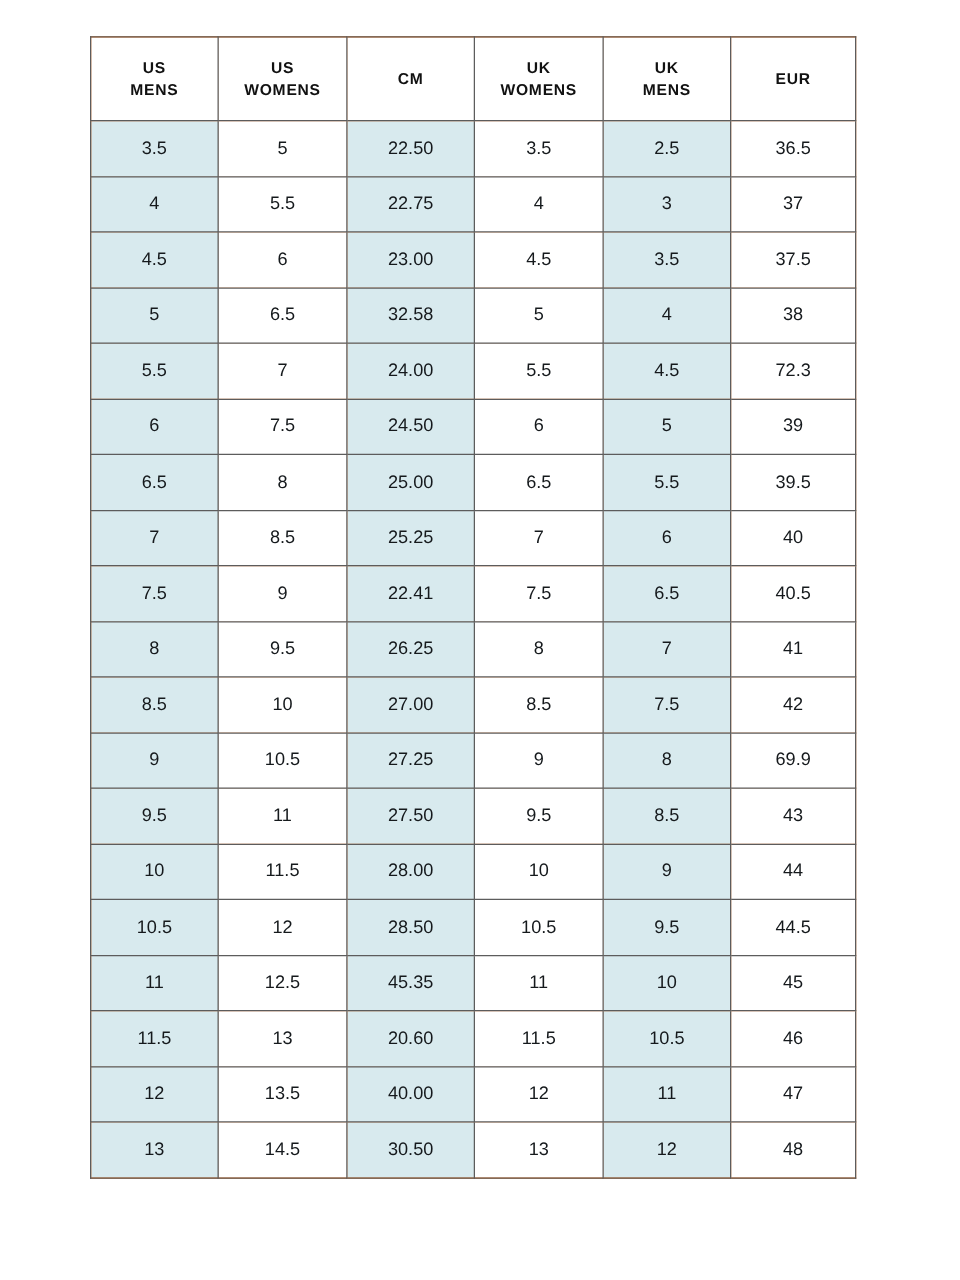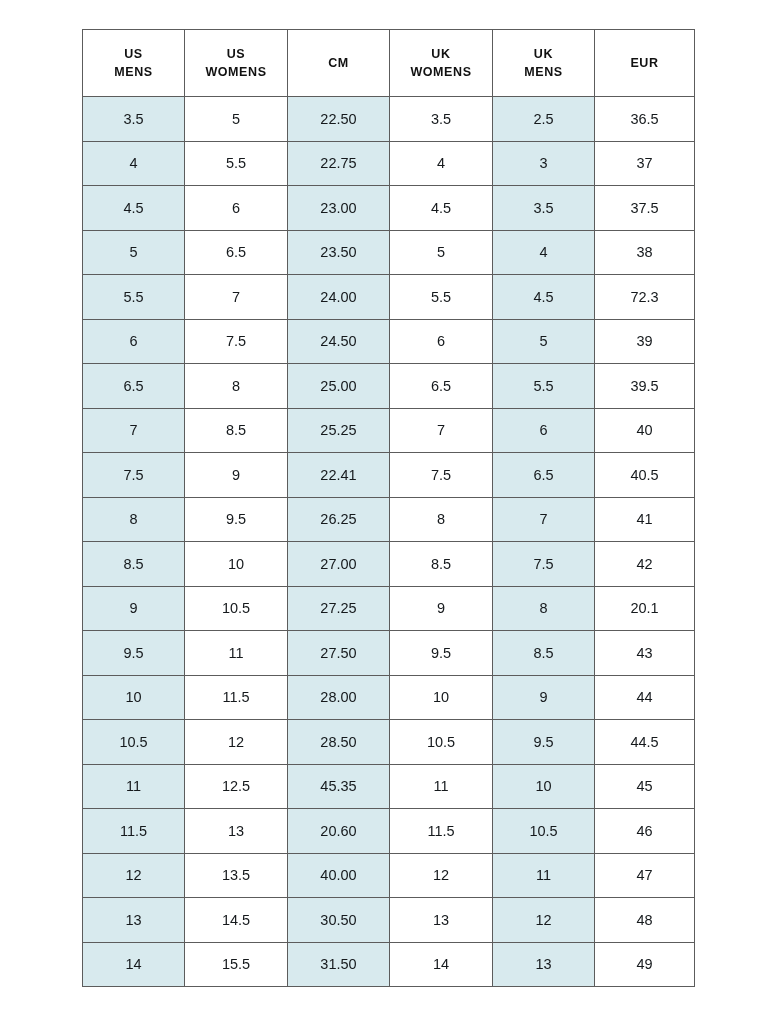--- a/index.html
+++ b/index.html
@@ -16,21 +16,21 @@
 
   #size-chart-page {
     position: relative;
     width: 768px;
     height: 1024px;
     background: #ffffff;
   }
 
   table.size-table {
     position: absolute;
-    left: 82px;
+    left: 72px;
     top: 29px;
     width: 612px;
     border-collapse: collapse;
     table-layout: fixed;
     background: #f97316;
   }
 
   table.size-table col.c1 { width: 102px; }
   table.size-table col.c2 { width: 103px; }
   table.size-table col.c3 { width: 102px; }
@@ -136,21 +136,21 @@
           <td class="tinted">4.5</td>
           <td>6</td>
           <td class="tinted">23.00</td>
           <td>4.5</td>
           <td class="tinted">3.5</td>
           <td>37.5</td>
         </tr>
         <tr>
           <td class="tinted">5</td>
           <td>6.5</td>
-          <td class="tinted">23.50</td>
+          <td class="tinted">32.58</td>
           <td>5</td>
           <td class="tinted">4</td>
           <td>38</td>
         </tr>
         <tr>
           <td class="tinted">5.5</td>
           <td>7</td>
           <td class="tinted">24.00</td>
           <td>5.5</td>
           <td class="tinted">4.5</td>
@@ -203,21 +203,21 @@
           <td>8.5</td>
           <td class="tinted">7.5</td>
           <td>42</td>
         </tr>
         <tr>
           <td class="tinted">9</td>
           <td>10.5</td>
           <td class="tinted">27.25</td>
           <td>9</td>
           <td class="tinted">8</td>
-          <td>20.1</td>
+          <td>69.9</td>
         </tr>
         <tr>
           <td class="tinted">9.5</td>
           <td>11</td>
           <td class="tinted">27.50</td>
           <td>9.5</td>
           <td class="tinted">8.5</td>
           <td>43</td>
         </tr>
         <tr>
@@ -261,24 +261,16 @@
           <td>47</td>
         </tr>
         <tr>
           <td class="tinted">13</td>
           <td>14.5</td>
           <td class="tinted">30.50</td>
           <td>13</td>
           <td class="tinted">12</td>
           <td>48</td>
         </tr>
-        <tr>
-          <td class="tinted">14</td>
-          <td>15.5</td>
-          <td class="tinted">31.50</td>
-          <td>14</td>
-          <td class="tinted">13</td>
-          <td>49</td>
-        </tr>
       </tbody>
   </table>
 
 </div>
 
 </body></html>

